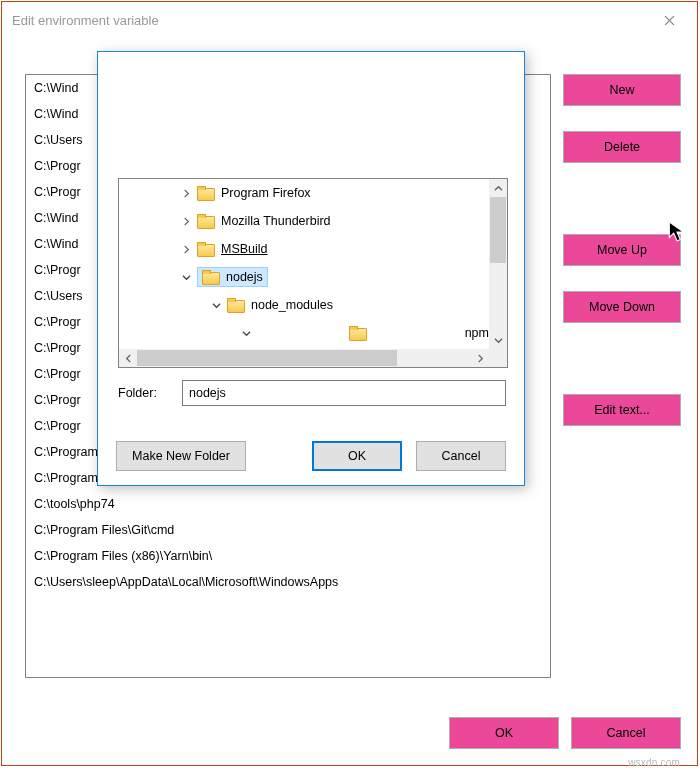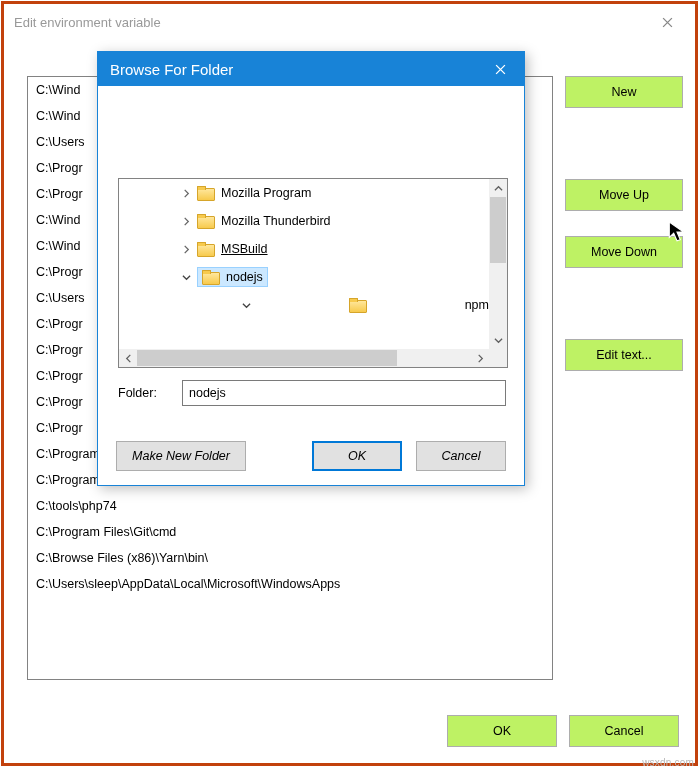--- a/index.html
+++ b/index.html
@@ -1,31 +1,31 @@
 <!DOCTYPE html>
 <html><head>
 <meta charset="utf-8">
 <style>
   * { box-sizing: border-box; font-family: "Segoe UI", Tahoma, sans-serif; font-size: 12.5px; }
   body { margin: 0; background: #fff; width: 700px; height: 770px; position: relative; overflow: hidden; }
   
   
-  .outer-window { position: absolute; left: 1px; top: 1px; width: 697px; height: 765px; border: 3px solid #c2410c; background: #ffffff; }
+  .outer-window { position: absolute; left: 1px; top: 1px; width: 697px; height: 765px; border: 1px solid #c2410c; background: #ffffff; }
   .outer-titlebar { height: 36px; display: flex; align-items: center; justify-content: space-between; padding: 0 6px 0 10px; }
   .outer-title { color: #999999; font-size: 13px; }
   .win-close-x { width: 44px; height: 30px; display: flex; align-items: center; justify-content: center; color: #888; }
   .win-close-x svg { width: 11px; height: 11px; }
   
   .outer-body { position: absolute; top: 62px; left: 23px; right: 16px; bottom: 16px; }
   
   .path-listbox { position: absolute; left: 0; top: 10px; width: 526px; height: 604px; border: 1px solid #828282; background: #ffffff; overflow: hidden; }
   .path-item { height: 26px; line-height: 26px; padding: 0 8px; border-bottom: 0; white-space: nowrap; overflow: hidden; text-overflow: ellipsis; }
   
   .side-buttons { position: absolute; left: 538px; top: 10px; width: 120px; }
-  .winbtn { display: block; width: 118px; height: 32px; background: #bef264; border: 1px solid #adadad; margin-bottom: 25px; text-align: center; line-height: 30px; cursor: default; }
+  .winbtn { display: block; width: 118px; height: 32px; background: #ec4899; border: 1px solid #adadad; margin-bottom: 25px; text-align: center; line-height: 30px; cursor: default; }
   .winbtn.gap-lg { margin-top: 71px; }
   
   .bottom-buttons { position: absolute; right: 0; bottom: 0; display: flex; gap: 12px; }
   .bottom-buttons .winbtn { width: 110px; margin-bottom: 0; }
   
   
   .modal { position: absolute; left: 97px; top: 51px; width: 428px; height: 435px; border: 1px solid #1883d7; background: #ffffff; box-shadow: 3px 3px 12px rgba(0,0,0,0.25); }
   .modal-titlebar { height: 34px; background: #1883d7; color: #ffffff; display: flex; align-items: center; justify-content: space-between; padding: 0 4px 0 12px; }
   .modal-title { font-size: 15px; }
   .modal-close { width: 40px; height: 28px; display: flex; align-items: center; justify-content: center; }
@@ -46,30 +46,30 @@
   .tree-vscroll .thumb { position:absolute; left:1px; right:1px; top:18px; height:66px; background:#cdcdcd; }
   .tree-hscroll { position:absolute; left:0; right:18px; bottom:0; height:18px; background:#f0f0f0; }
   .tree-hscroll .arrow { width:18px; height:18px; display:inline-flex; align-items:center; justify-content:center; color:#606060; }
   .tree-hscroll .thumb { position:absolute; top:1px; bottom:1px; left:18px; width:260px; background:#cdcdcd; }
   .scroll-corner { position:absolute; right:0; bottom:0; width:18px; height:18px; background:#f0f0f0;}
   
   .folder-row { position:absolute; left:20px; top:328px; right:18px; display:flex; align-items:center; gap:14px; }
   .folder-label { width:50px; }
   .folder-input { flex:1; height:26px; border:1px solid #7a7a7a; padding:0 6px; background:#fff; }
   
-  .modal-buttons { position:absolute; left:18px; right:18px; bottom:14px; display:flex; justify-content:space-between; align-items:flex-end;font-style:italic; }
+  .modal-buttons { position:absolute; left:18px; right:18px; bottom:14px; display:flex; justify-content:space-between; align-items:flex-end; }
   .modal-buttons .right { display:flex; gap:14px; }
   .mbtn { height:30px; padding: 0 12px; min-width: 90px; background:#e1e1e1; border:1px solid #adadad; text-align:center; line-height:28px; }
   .mbtn.default { border:2px solid #0078d7; line-height:26px; }
   .mbtn.mnf { min-width: 130px; }
   
   .cursor { position:absolute; left:668px; top:221px; width:18px; height:22px; pointer-events:none; }
   .cursor svg { width:18px; height:22px; }
   
-  .watermark { position:absolute; right:6px; bottom:2px; font-size:10px; color:#b9b9b9; letter-spacing:0.2px;text-align:center; }
+  .watermark { position:absolute; right:20px; bottom:2px; font-size:10px; color:#b9b9b9; letter-spacing:0.2px;text-align:center; }
 </style>
 </head>
 <body>
 
 <div class="outer-window">
   <div class="outer-titlebar">
     <span class="outer-title">Edit environment variable</span>
     <span class="win-close-x">
       <svg viewBox="0 0 10 10">
           <path d="M1 1 L9 9 M9 1 L1 9" stroke="#888" stroke-width="1.2" fill="none"></path>
@@ -90,58 +90,51 @@
         <div class="path-item">C:\Users</div>
         <div class="path-item">C:\Progr</div>
         <div class="path-item">C:\Progr</div>
         <div class="path-item">C:\Progr</div>
         <div class="path-item">C:\Progr</div>
         <div class="path-item">C:\Progr</div>
         <div class="path-item">C:\Program Files\PuTTY\</div>
         <div class="path-item">C:\Program Files\PowerShell\6\</div>
         <div class="path-item">C:\tools\php74</div>
         <div class="path-item">C:\Program Files\Git\cmd</div>
-        <div class="path-item">C:\Browse Files (x86)\Yarn\bin\</div>
+        <div class="path-item">C:\Program Files (x86)\Yarn\bin\</div>
         <div class="path-item">C:\Users\sleep\AppData\Local\Microsoft\WindowsApps</div>
       </div>
 
     <div class="side-buttons">
       <div class="winbtn">New</div>
+      <div class="winbtn">Delete</div>
       <div class="winbtn gap-lg">Move Up</div>
       <div class="winbtn">Move Down</div>
       <div class="winbtn gap-lg">Edit text...</div>
     </div>
 
     <div class="bottom-buttons">
       <div class="winbtn">OK</div>
       <div class="winbtn">Cancel</div>
     </div>
   </div>
 </div>
 
 <div class="modal">
-  <div class="modal-titlebar">
-    <span class="modal-title">Browse For Folder</span>
-    <span class="modal-close">
-      <svg viewBox="0 0 10 10">
-          <path d="M1 1 L9 9 M9 1 L1 9" stroke="#ffffff" stroke-width="1.2" fill="none"></path>
-        </svg>
-    </span>
-  </div>
 
   <div class="tree-wrap">
     <div class="tree-body" id="tree-body">
         <div class="tree-row" style="padding-left: 60px;">
           <span class="expander">
             <svg viewBox="0 0 10 10">
               <path d="M3 1 L7 5 L3 9" fill="none" stroke="#666" stroke-width="1.4"></path>
             </svg>
           </span>
           <span class="folder-icon"></span>
-          <span>Mozilla Program</span>
+          <span>Program Firefox</span>
         </div>
         <div class="tree-row" style="padding-left: 60px;">
           <span class="expander">
             <svg viewBox="0 0 10 10">
               <path d="M3 1 L7 5 L3 9" fill="none" stroke="#666" stroke-width="1.4"></path>
             </svg>
           </span>
           <span class="folder-icon"></span>
           <span>Mozilla Thunderbird</span>
         </div>
@@ -157,20 +150,29 @@
         <div class="tree-row" style="padding-left: 60px;">
           <span class="expander">
             <svg viewBox="0 0 10 10">
               <path d="M1 3 L5 7 L9 3" fill="none" stroke="#444" stroke-width="1.4"></path>
             </svg>
           </span>
           <span class="sel-box">
             <span class="folder-icon"></span>
             <span>nodejs</span>
           </span>
+        </div>
+        <div class="tree-row" style="padding-left: 90px;">
+          <span class="expander">
+            <svg viewBox="0 0 10 10">
+              <path d="M1 3 L5 7 L9 3" fill="none" stroke="#444" stroke-width="1.4"></path>
+            </svg>
+          </span>
+          <span class="folder-icon"></span>
+          <span>node_modules</span>
         </div>
         <div class="tree-row" style="padding-left: 120px; justify-content: space-between;">
           <span class="expander">
             <svg viewBox="0 0 10 10">
               <path d="M1 3 L5 7 L9 3" fill="none" stroke="#444" stroke-width="1.4"></path>
             </svg>
           </span>
           <span class="folder-icon"></span>
           <span>npm</span>
         </div>

